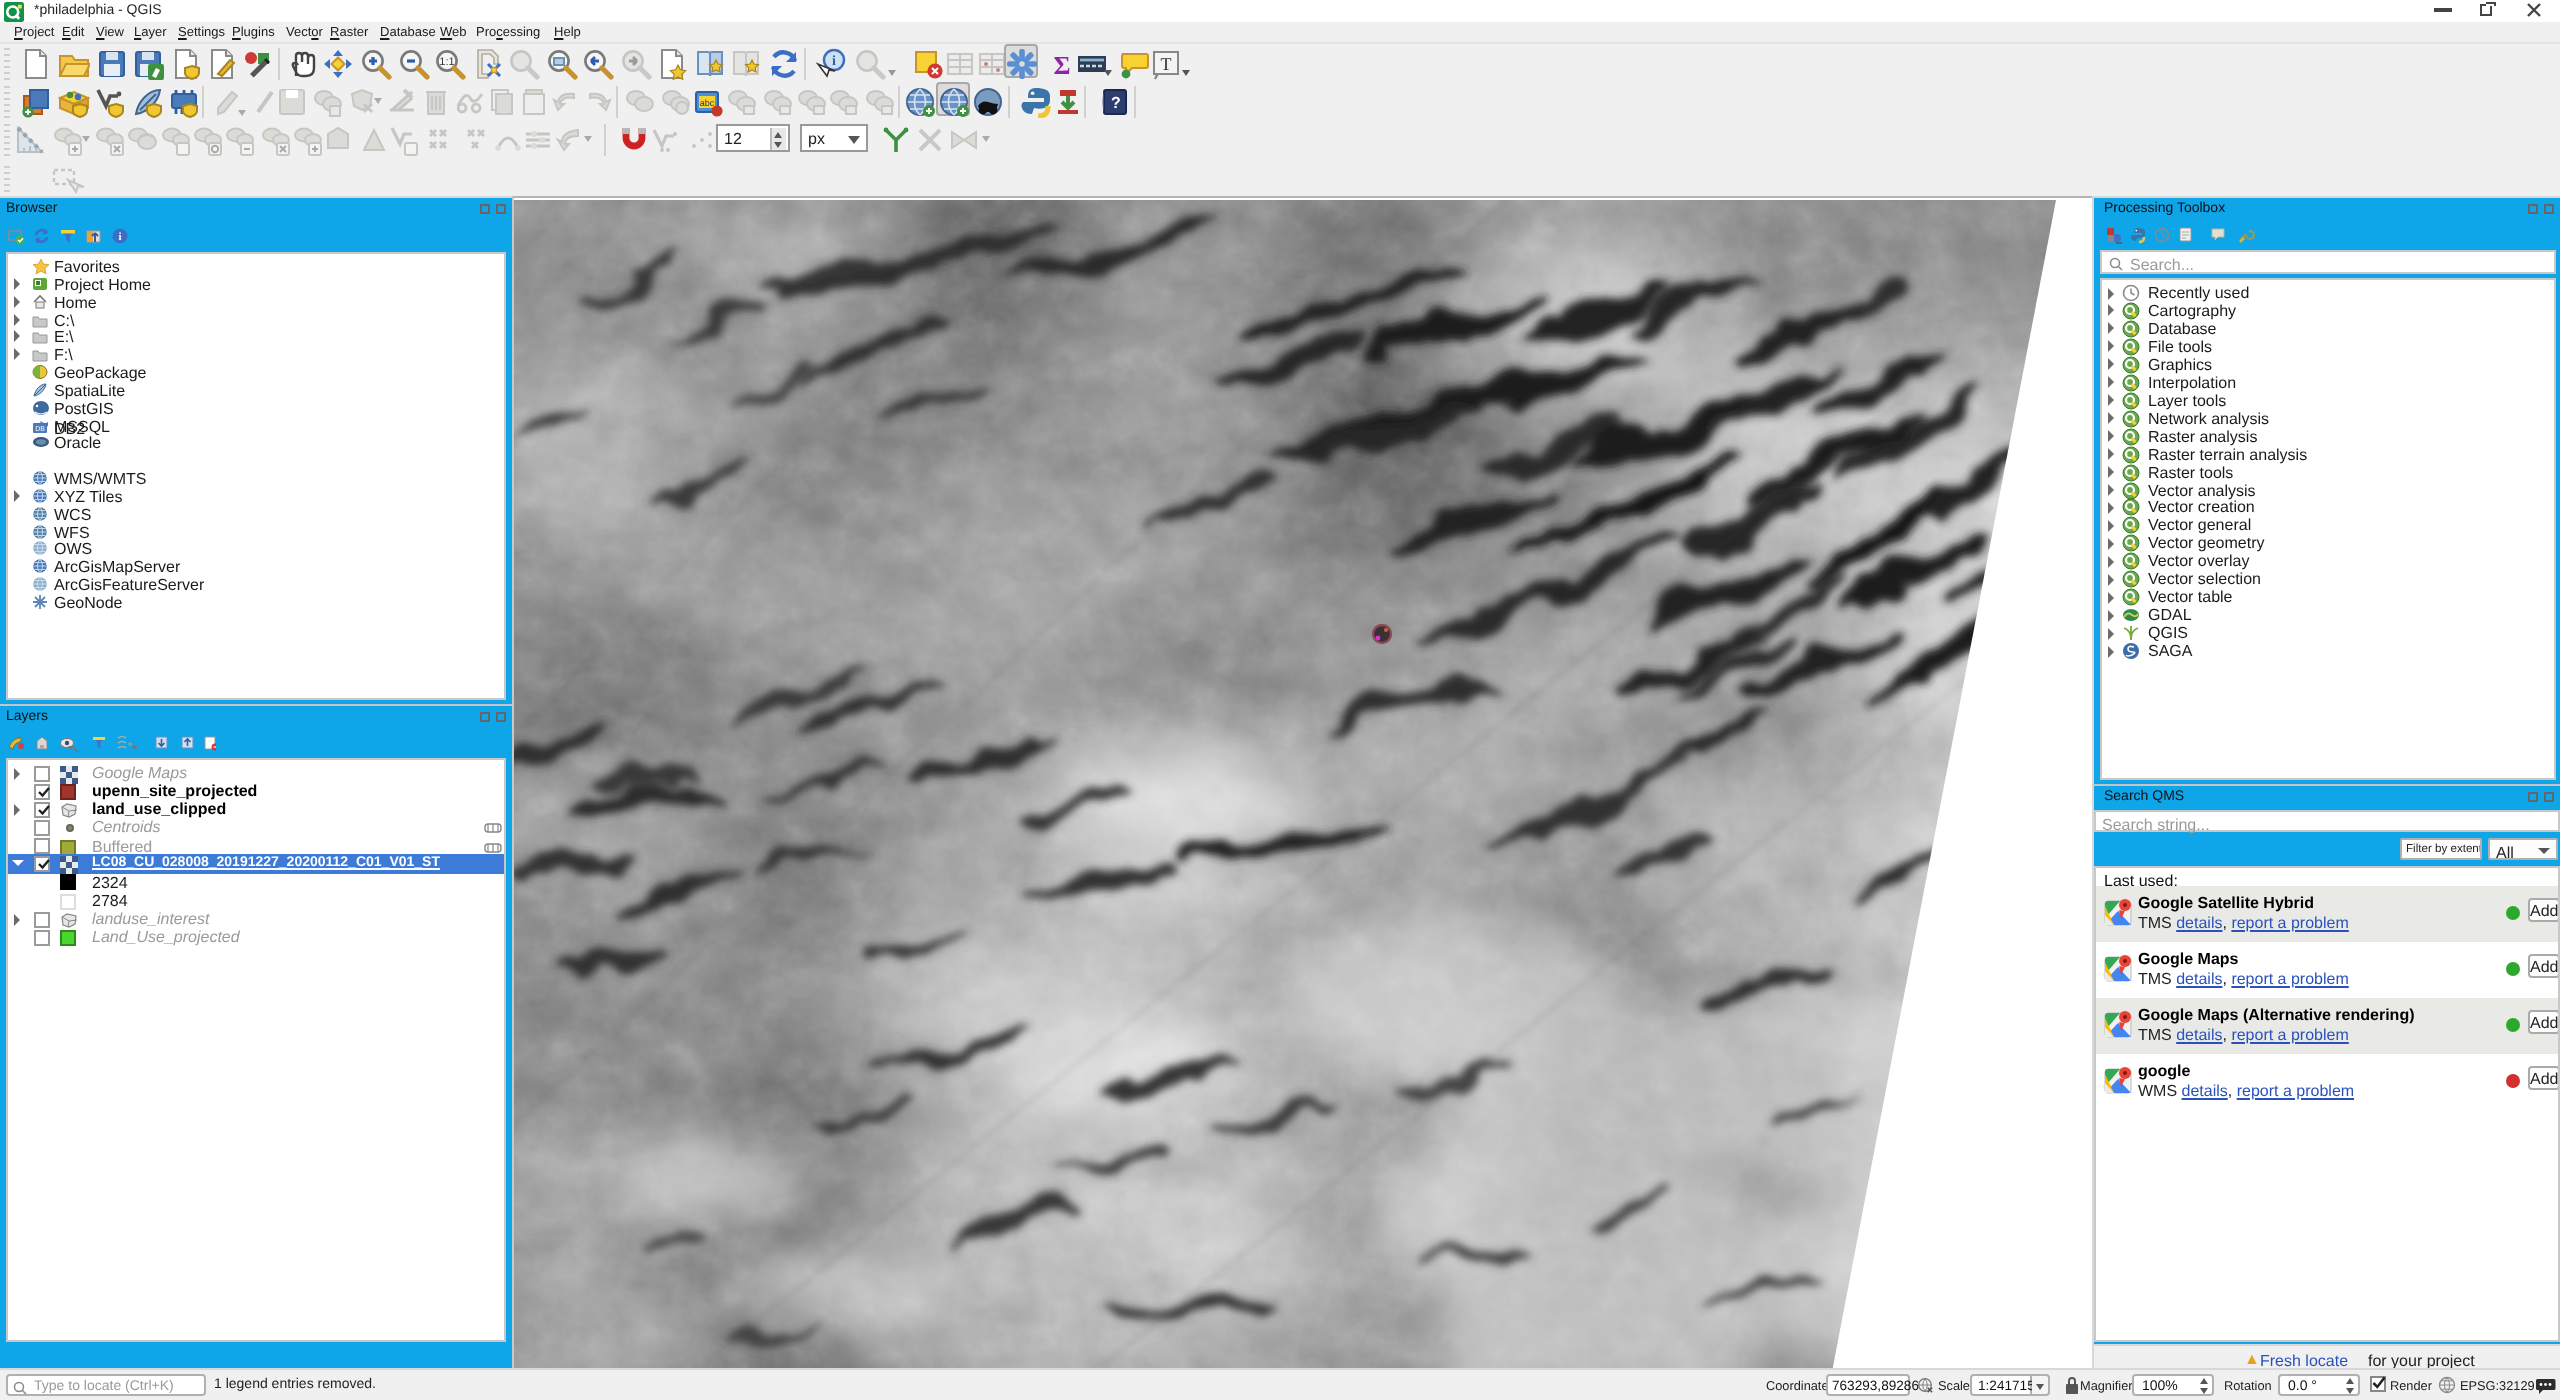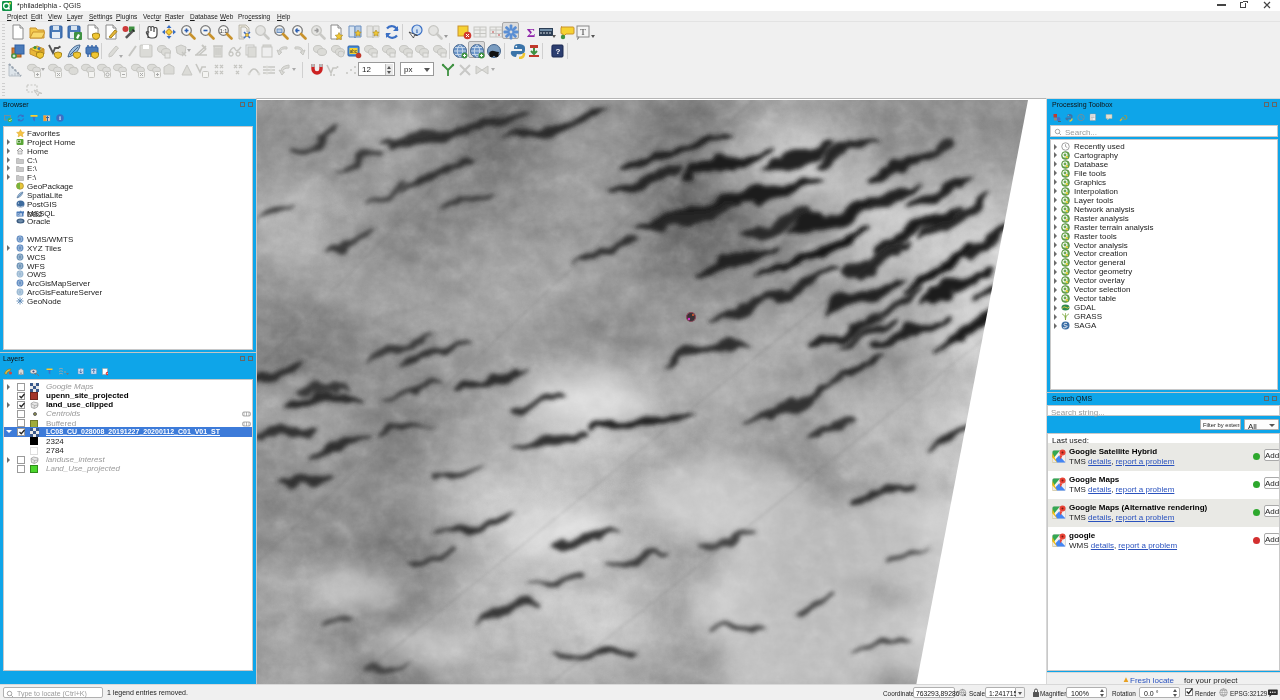--- a/index.html
+++ b/index.html
@@ -1262,21 +1262,21 @@
             <ellipse cx="9" cy="9" rx="8" ry="6" fill="#2d8a4e"></ellipse>
             <path d="M2 11 q4-6 8-2 q4 3 6-1" stroke="#d8c84a" stroke-width="2" fill="none"></path>
           </svg>
           <span class="abs" style="left:23px;top:0;font-size:8px;color:#1a1a1a">GDAL</span>
         </div>
 <div class="abs" style="left:0;top:172.0px;width:226px;height:9px">
           <span class="abs" style="left:3px;top:1.5px;width:0;height:0;border-top:3px solid transparent;border-bottom:3px solid transparent;border-left:3.5px solid #6b6b6b"></span>
           <svg class="abs" style="left:10px;top:0" width="9" height="9" viewBox="0 0 18 18">
             <path d="M9 16 C9 8 5 5 2 4 M9 16 C9 7 9 4 9 2 M9 16 C9 8 13 5 16 4" stroke="#7ba83c" stroke-width="1.8" fill="none"></path>
           </svg>
-          <span class="abs" style="left:23px;top:0;font-size:8px;color:#1a1a1a">GRASS</span>
+          <span class="abs" style="left:23px;top:0;font-size:8px;color:#1a1a1a">QGIS</span>
         </div>
 <div class="abs" style="left:0;top:181.0px;width:226px;height:9px">
           <span class="abs" style="left:3px;top:1.5px;width:0;height:0;border-top:3px solid transparent;border-bottom:3px solid transparent;border-left:3.5px solid #6b6b6b"></span>
           <svg class="abs" style="left:10px;top:0" width="9" height="9" viewBox="0 0 18 18">
             <circle cx="9" cy="9" r="8" fill="#3b6ea5"></circle>
             <path d="M12 5 q-6-2 -6 2 q0 3 5 3 q4 0 -1 3 q-5 2 -6 0" stroke="#fff" stroke-width="1.6" fill="none"></path>
           </svg>
           <span class="abs" style="left:23px;top:0;font-size:8px;color:#1a1a1a">SAGA</span>
         </div>
 

